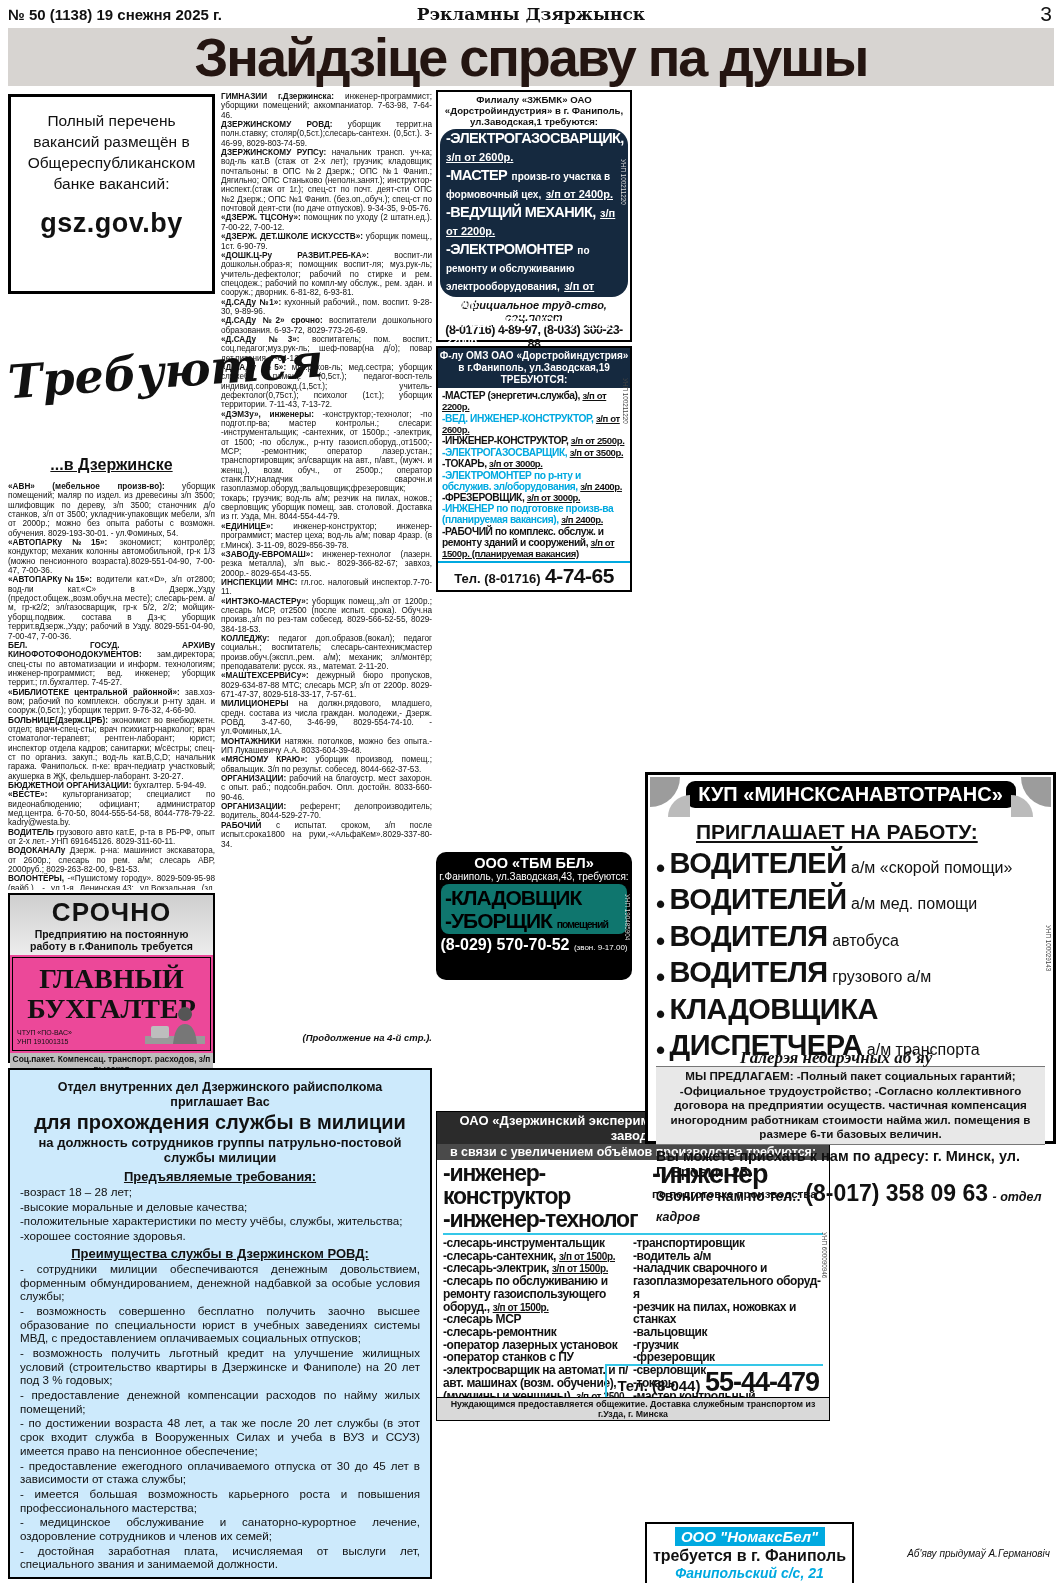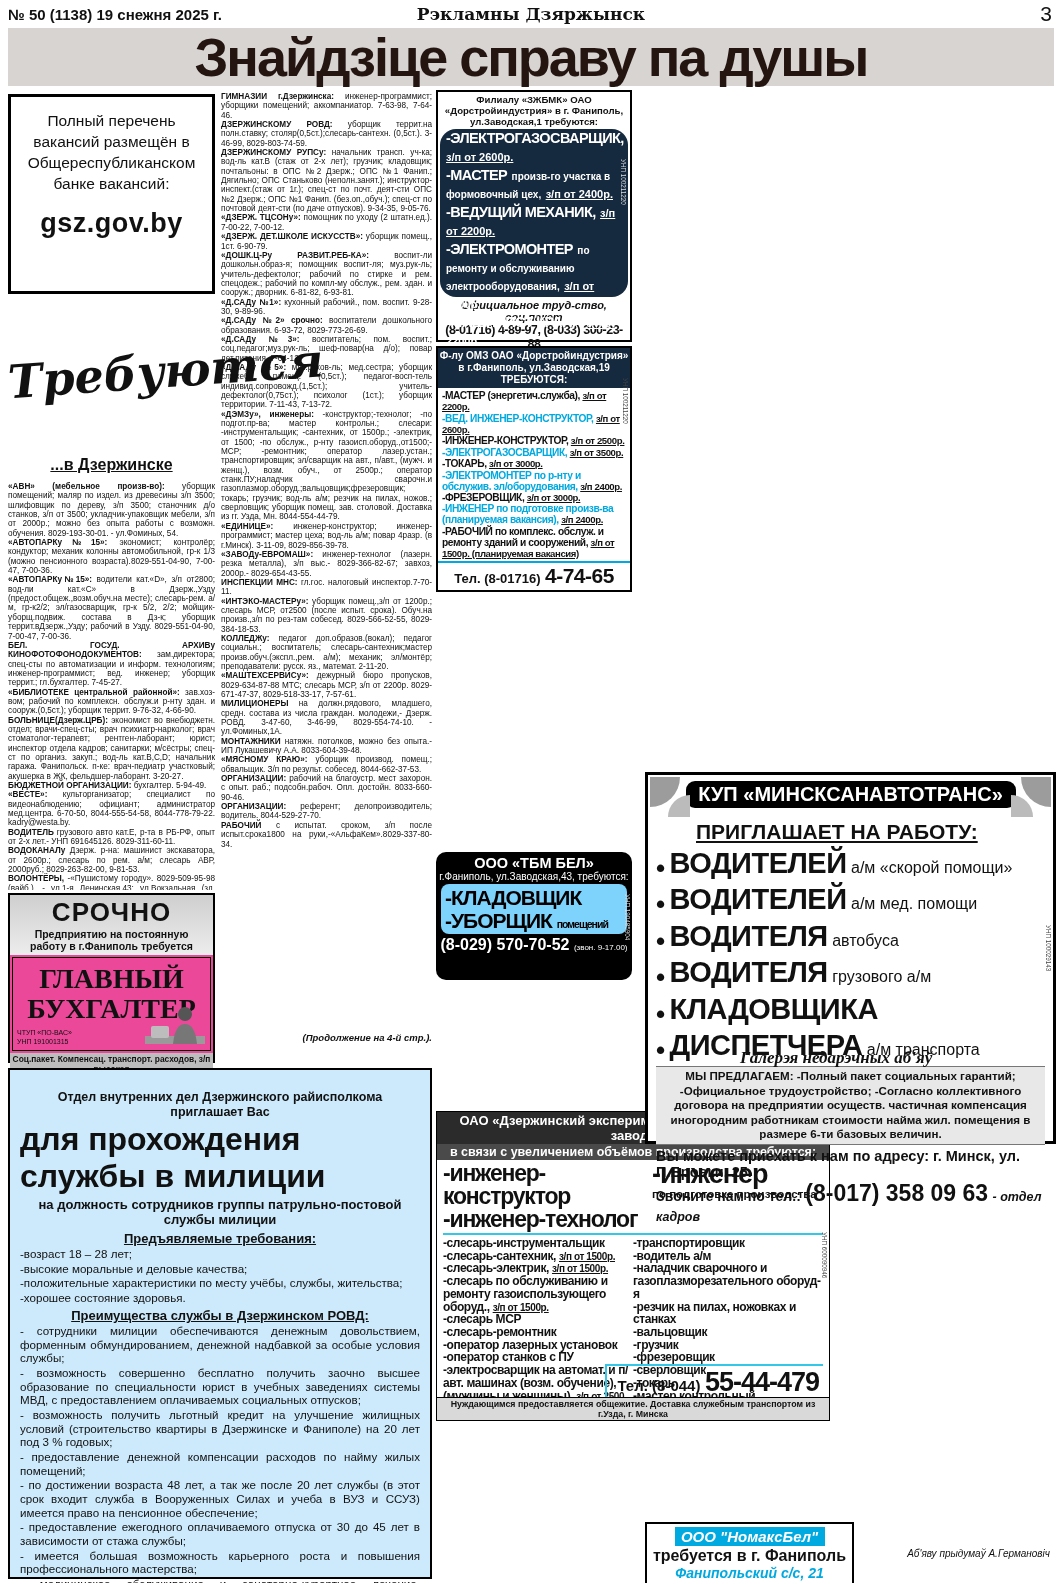--- a/index.html
+++ b/index.html
@@ -33,23 +33,23 @@
   .urgent .t{font-size:26px;font-weight:bold;letter-spacing:1px;}
   .urgent .s{font-size:10.5px;font-weight:bold;line-height:1.15;}
   .urgent .inner{border:1px solid #000;margin:2px;height:92px;position:relative;text-align:center;}
   .urgent .job{font-family:"Liberation Serif",serif;font-weight:bold;font-size:28px;line-height:1.05;margin-top:6px;}
   .urgent .comp{position:absolute;left:4px;bottom:4px;font-size:7px;text-align:left;line-height:1.3;}
   .urgent .note{background:#bdbdbd;font-weight:bold;font-size:8.4px;text-align:center;padding:1px 0;}
   .urgent .ph{font-weight:bold;font-size:14px;text-align:center;}
   .pers{position:absolute;right:3px;bottom:2px;}
   
   .police{top:1068px;left:8px;width:424px;height:511px;border:2px solid #000;background:#cdeafc;
-          padding:20px 10px;font-size:11.6px;line-height:1.18;}
+          padding:10px 10px;font-size:11.6px;line-height:1.18;}
   .police .o1,.police .o2{text-align:center;font-weight:bold;font-size:12.5px;}
-  .police .title{text-align:left;font-weight:bold;font-size:32px;margin:1px 0;}
+  .police .title{text-align:center;font-weight:bold;font-size:20px;margin:1px 0;}
   .police .subt{text-align:center;font-weight:bold;font-size:13px;margin-bottom:2px;}
   .police .hd{text-align:center;font-weight:bold;font-size:13px;text-decoration:underline;margin:3px 0 1px;}
   .police p{margin:0 0 1px;text-align:justify;}
   
   .zhbmk{top:90px;left:436px;width:196px;height:252px;border:2px solid #000;padding:2px;}
   .zhbmk .hdr{font-size:9.6px;font-weight:bold;text-align:center;line-height:1.15;}
   .zhbody{background:#15293f;border-radius:16px;color:#fff;padding:0 6px;margin-top:2px;height:168px;position:relative;}
   .zh-item{margin:0 0 1px;}
   .zh-big{font-weight:bold;font-size:14.5px;letter-spacing:-.6px;}
   .zh-small{font-weight:bold;font-size:10px;}
@@ -64,21 +64,21 @@
   .omz-li{margin:0;font-size:10.2px;line-height:1.08;font-weight:bold;letter-spacing:-.4px;}
   .omz-li .zp{color:#111;text-decoration:underline;font-size:9.6px;}
   .item-cyan{color:#00a9e0;}
   .item-black{color:#111;}
   .omz .ph{border-top:2px solid #00a9e0;text-align:center;font-weight:bold;position:absolute;bottom:0;left:0;right:0;padding:1px 0 2px;}
   .omz .ph .lbl{font-size:13px;}
   .omz .ph .num{font-size:21px;letter-spacing:-.5px;}
   .tbm{top:606px;left:436px;width:196px;height:128px;background:#000;border-radius:10px;color:#fff;text-align:center;padding:3px;position:relative;}
   .tbm .c{font-size:14.5px;font-weight:bold;}
   .tbm .h{font-size:10px;}
-  .tbm .jobs{background:#7dd3fc;color:#000;border-radius:8px;margin:2px 2px;padding:2px 4px;text-align:left;}
+  .tbm .jobs{background:#0f766e;color:#000;border-radius:8px;margin:2px 2px;padding:2px 4px;text-align:left;}
   .tbm .j{font-weight:bold;font-size:21px;letter-spacing:-1px;line-height:1.1;}
   .tbm .jsuf{font-size:10.5px;font-weight:bold;}
   .tbm .ph{font-weight:bold;font-size:16px;}
   .tbm .phn{font-size:8px;font-weight:normal;}
   
   .demz{top:737px;left:436px;width:394px;height:310px;border:1.5px solid #000;position:relative;background:#fff;overflow:hidden;}
   .demz .h1{background:#2b2b2b;color:#fff;font-weight:bold;font-size:13px;text-align:center;padding:1px 0;}
   .demz .h2{background:#4a4a4a;color:#fff;font-weight:bold;font-size:12.5px;text-align:center;padding:1px 0;}
   .demz .bigrow{display:flex;padding:2px 6px 0;}
   .demz .bigl{width:55%;}

